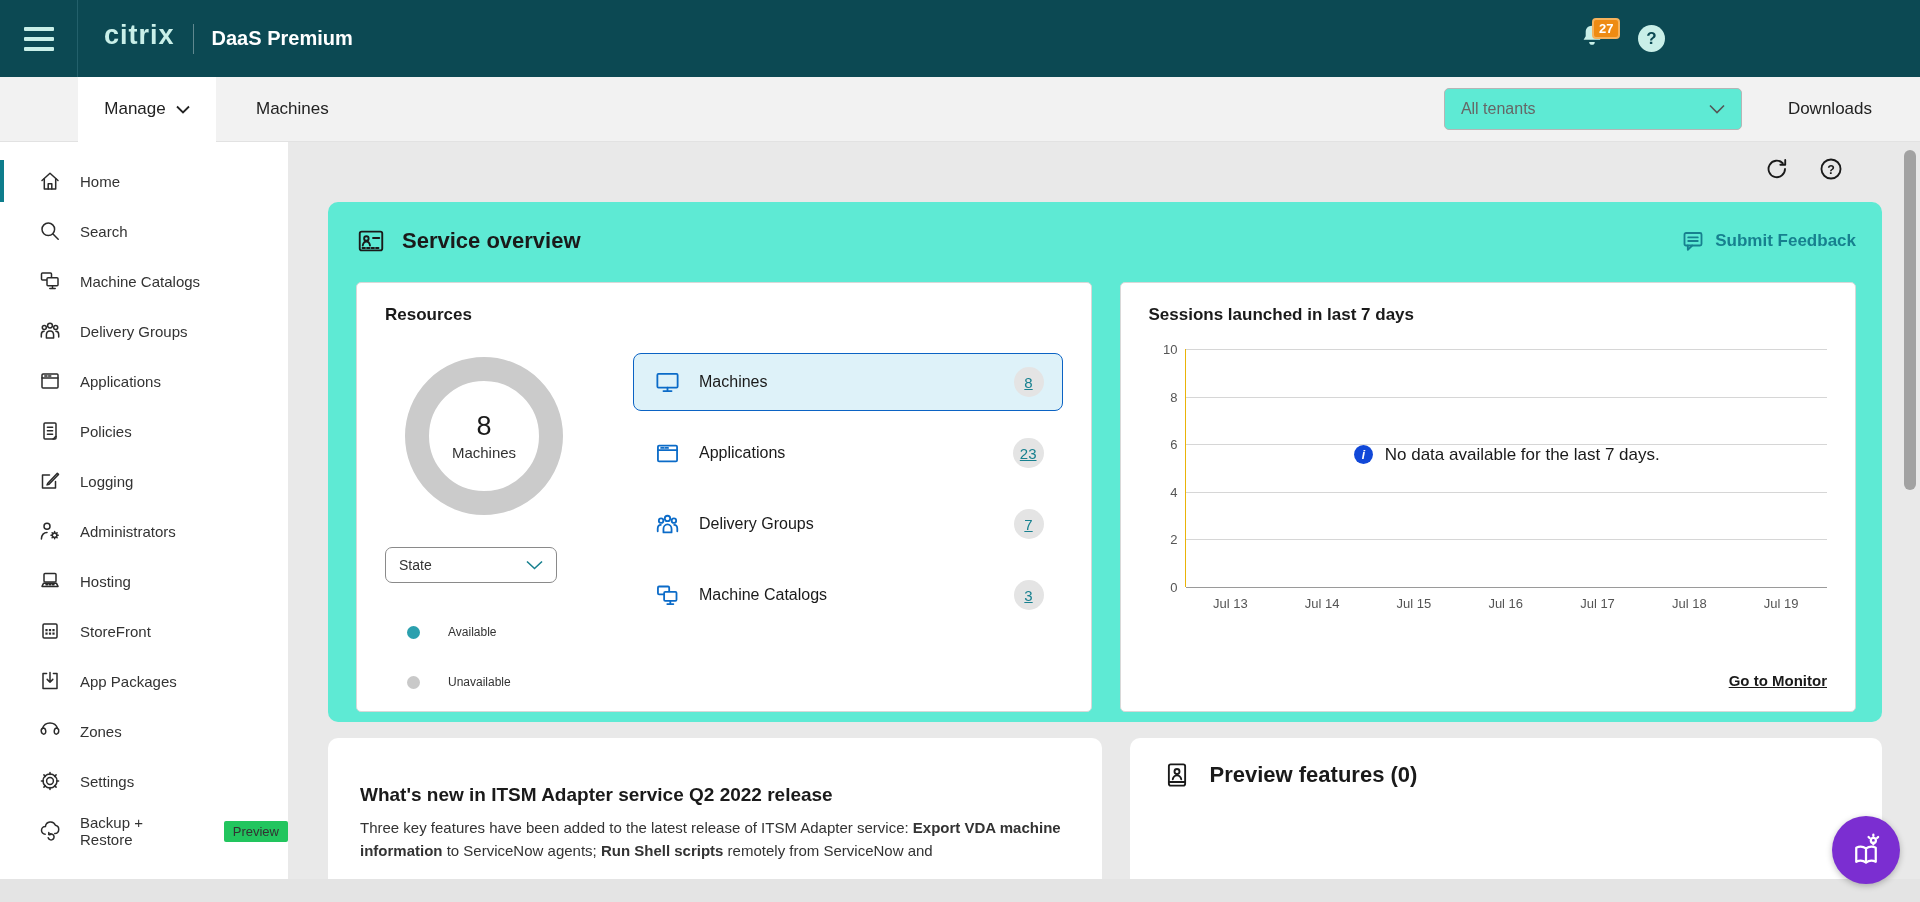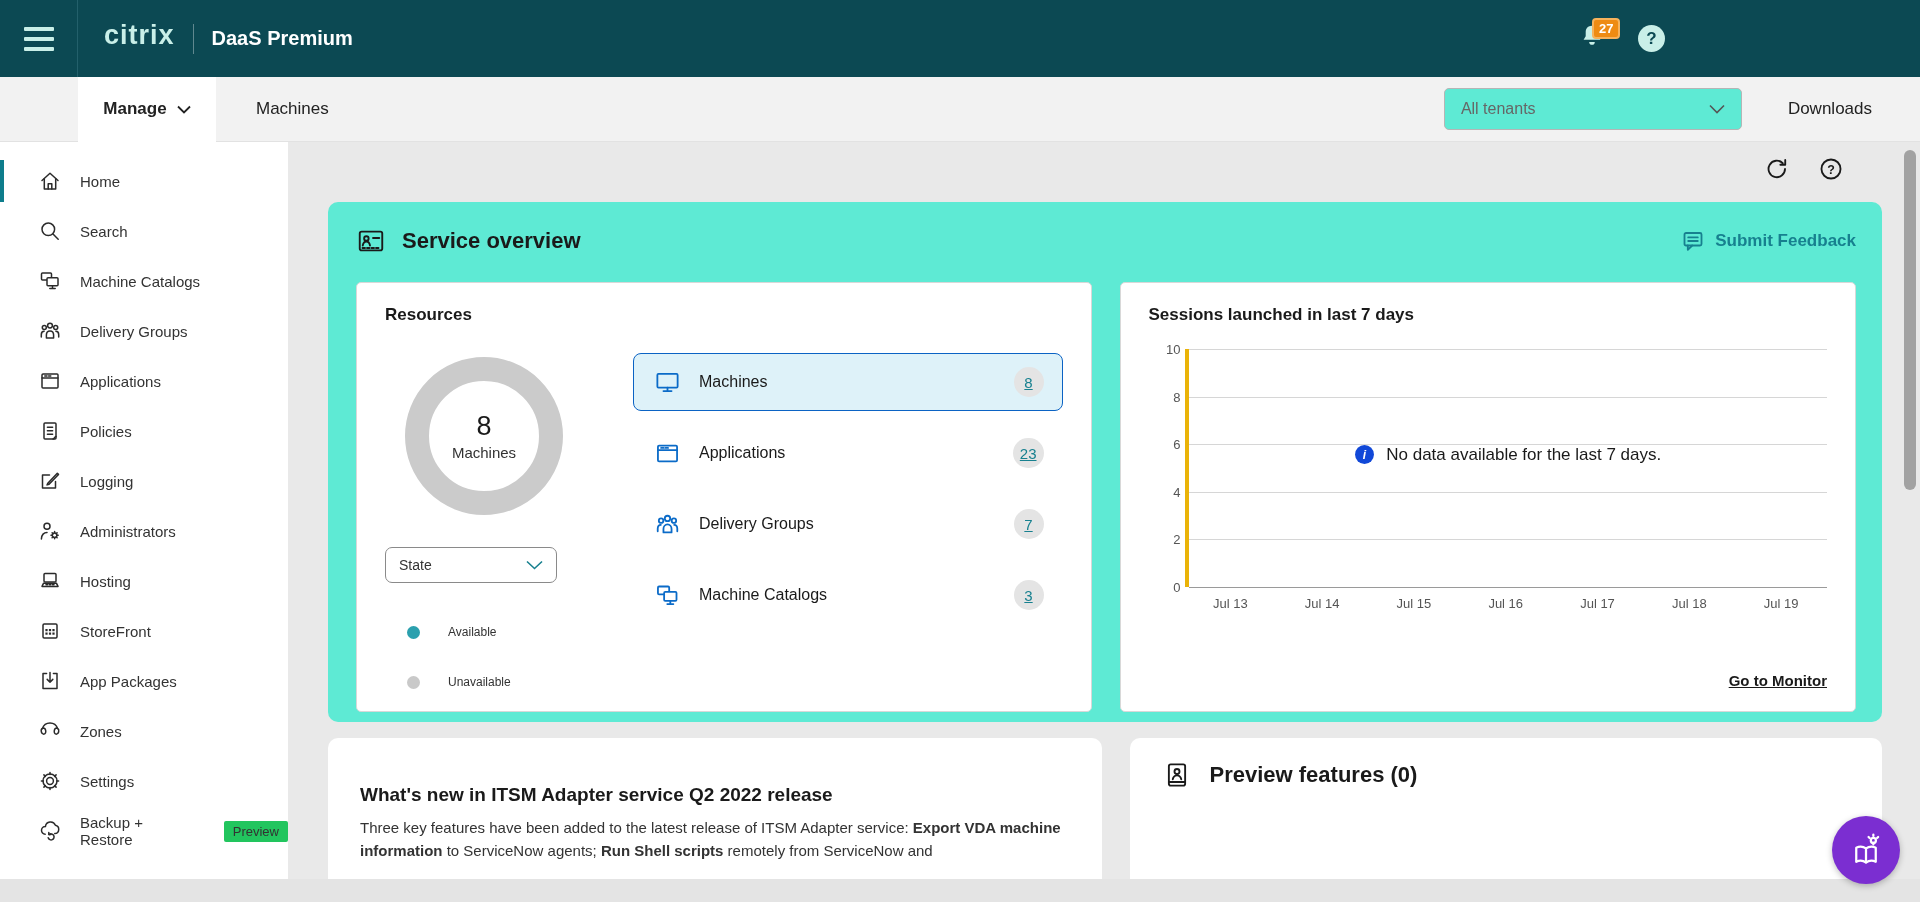--- a/index.html
+++ b/index.html
@@ -13,21 +13,21 @@
   .brand { color:#c9efe8; font-size:27px; letter-spacing:1px; font-weight:700; line-height:1; padding-bottom:6px; }
   .brand-divider { width:1px; height:30px; background:rgba(255,255,255,.35); margin:0 18px; }
   .product { color:#ffffff; font-size:20px; font-weight:700; }
   .topbar-right { margin-left:auto; display:flex; align-items:center; gap:30px; padding-right:255px; }
   .bell-wrap { position:relative; width:30px; height:34px; cursor:pointer; }
   .notif-badge { position:absolute; top:-4px; left:14px; background:#ee8b13; border:2px solid #f6b25c; color:#fff; font-size:13px; font-weight:700; padding:2px 5px; border-radius:4px; line-height:1; }
   .help-bubble { width:27px; height:27px; border-radius:50%; background:#c9efe8; color:#0c4953; font-weight:700; font-size:17px; display:flex; align-items:center; justify-content:center; cursor:pointer; }
 
   
   .navbar { height:65px; background:#f2f2f2; display:flex; align-items:center; border-bottom:1px solid #e2e2e2; }
-  .manage-tab { width:138px; height:65px; background:#ffffff; display:flex; align-items:center; justify-content:center; gap:10px; font-size:17px; font-weight:700; color:#222; cursor:pointer; margin-left:78px; }
+  .manage-tab { width:138px; height:65px; background:#ffffff; display:flex; align-items:center; justify-content:center; gap:10px; font-size:17px; font-weight:400; color:#222; cursor:pointer; margin-left:78px; }
   .monitor-tab { font-size:17px; color:#222; margin-left:40px; cursor:pointer; }
   .navbar-right { margin-left:auto; display:flex; align-items:center; gap:46px; padding-right:48px; }
   .tenant-select { width:298px; height:42px; background:#5eead4; border:1px solid #b5b5b5; border-radius:5px; display:flex; align-items:center; justify-content:space-between; padding:0 16px; font-size:16px; color:#666; cursor:pointer; }
   .downloads { font-size:17px; color:#222; cursor:pointer; }
 
   
   .app-row { display:flex; height:737px; }
   .sidebar { width:288px; background:#ffffff; padding-top:14px; flex-shrink:0; }
   .side-item { height:50px; display:flex; align-items:center; padding-left:38px; gap:18px; font-size:15px; color:#333; cursor:pointer; position:relative; }
   .side-item .sicon { width:24px; height:24px; color:#2b2b2b; flex-shrink:0; }
@@ -63,21 +63,21 @@
 
   .res-rows { flex:1; margin-left:36px; display:flex; flex-direction:column; gap:13px; padding-top:2px; }
   .res-row { height:58px; border-radius:8px; display:flex; align-items:center; padding:0 18px 0 20px; border:1.5px solid transparent; cursor:pointer; }
   .res-row.selected { background:#def2f9; border-color:#0b63c4; }
   .res-row .ricon { width:27px; height:27px; color:#0b6bc8; flex-shrink:0; }
   .res-label { font-size:16px; color:#1a1a1a; margin-left:18px; }
   .count-pill { margin-left:auto; min-width:30px; height:30px; padding:0 7px; border-radius:15px; background:#e4e4e4; display:flex; align-items:center; justify-content:center; font-size:15px; color:#17808f; text-decoration:underline; cursor:pointer; }
 
   
   .chart-area { margin-top:24px; position:relative; }
-  .plot { position:relative; margin-left:36px; height:238px; border-left:4px solid #eab308; }
+  .plot { position:relative; margin-left:36px; height:238px; border-left:1px solid #eab308; }
   .gridline { position:absolute; left:0; right:0; height:1px; background:#d6d6d6; }
   .gridline.zero { background:#9a9a9a; }
   .ytick { position:absolute; left:-38px; width:30px; text-align:right; font-size:13px; color:#555; transform:translateY(-50%); }
   .empty-msg { position:absolute; left:0; right:0; top:40%; display:flex; align-items:center; justify-content:center; gap:11px; font-size:17px; color:#1a1a1a; }
   .xlabels { display:flex; margin-left:36px; margin-top:9px; }
   .xlabels span { flex:1; text-align:center; font-size:13px; color:#555; }
   .monitor-link { margin-top:auto; align-self:flex-end; font-size:15px; font-weight:700; color:#1a1a1a; text-decoration:underline; cursor:pointer; }
 
   
   .bottom-row { display:flex; gap:28px; margin-top:16px; height:141px; }

